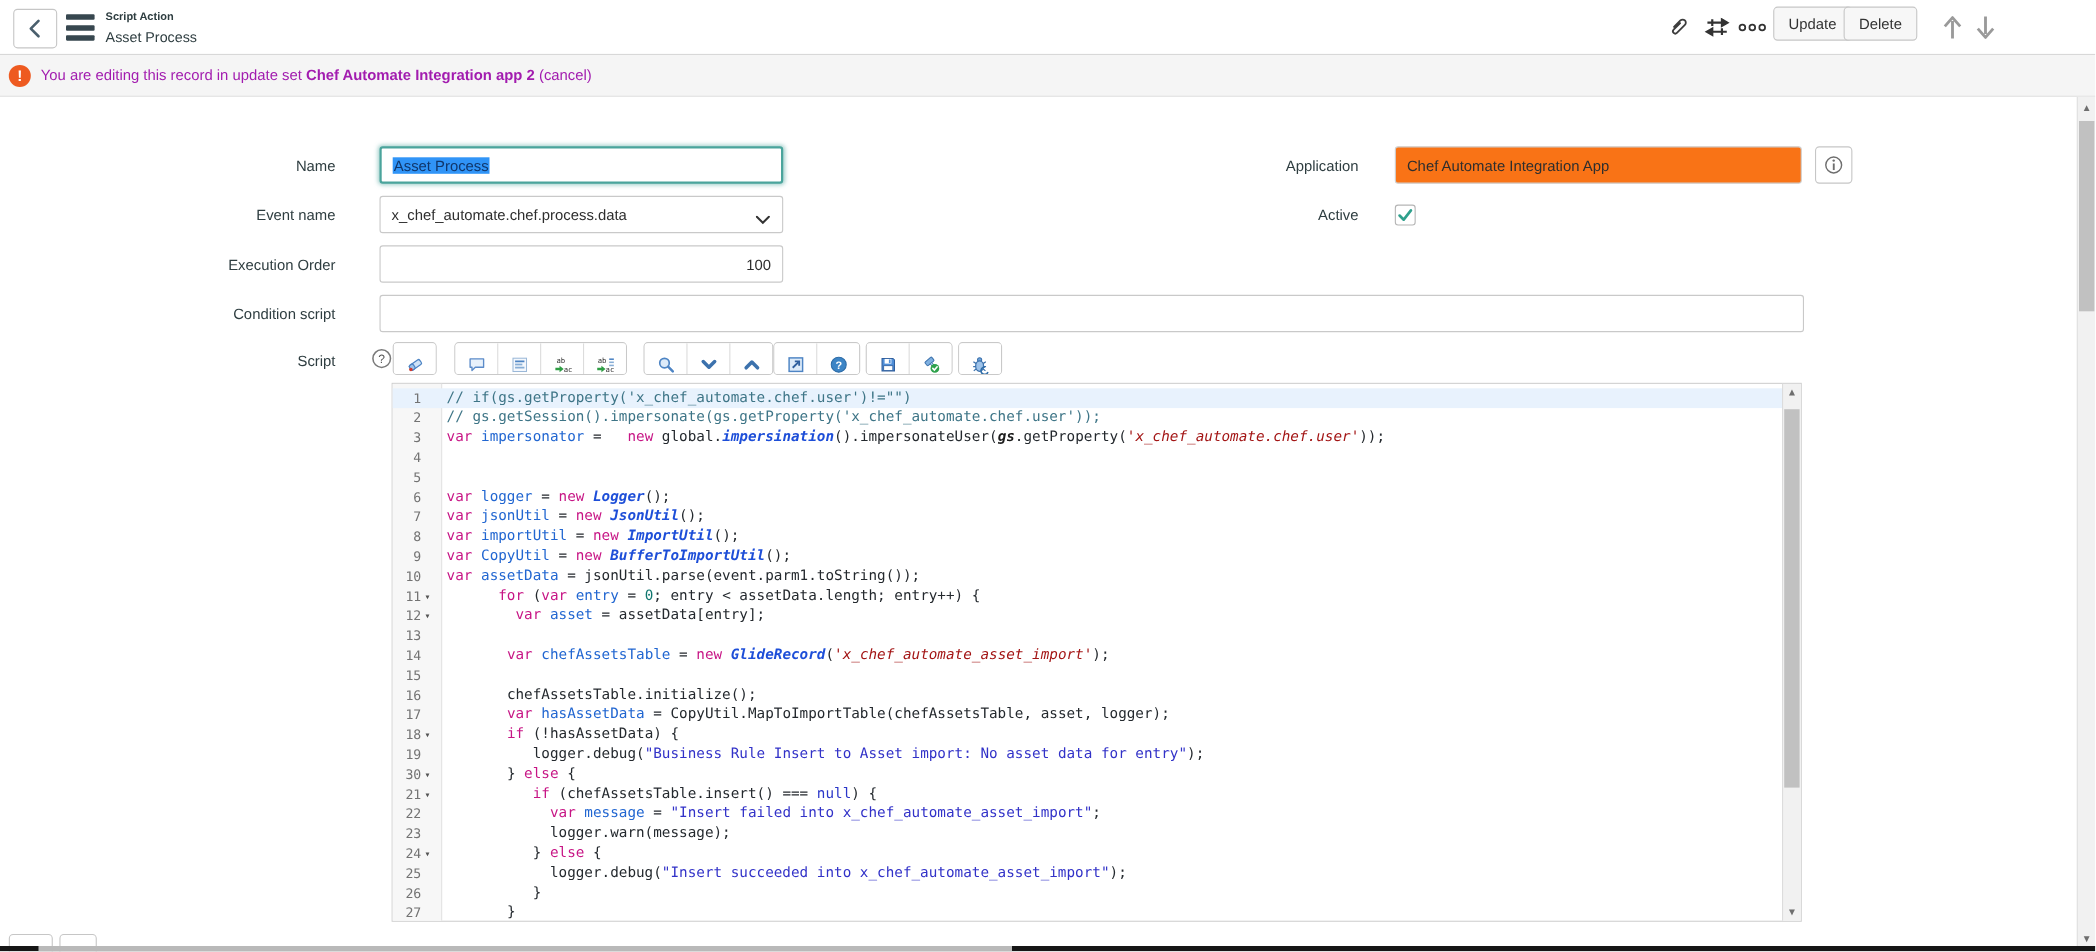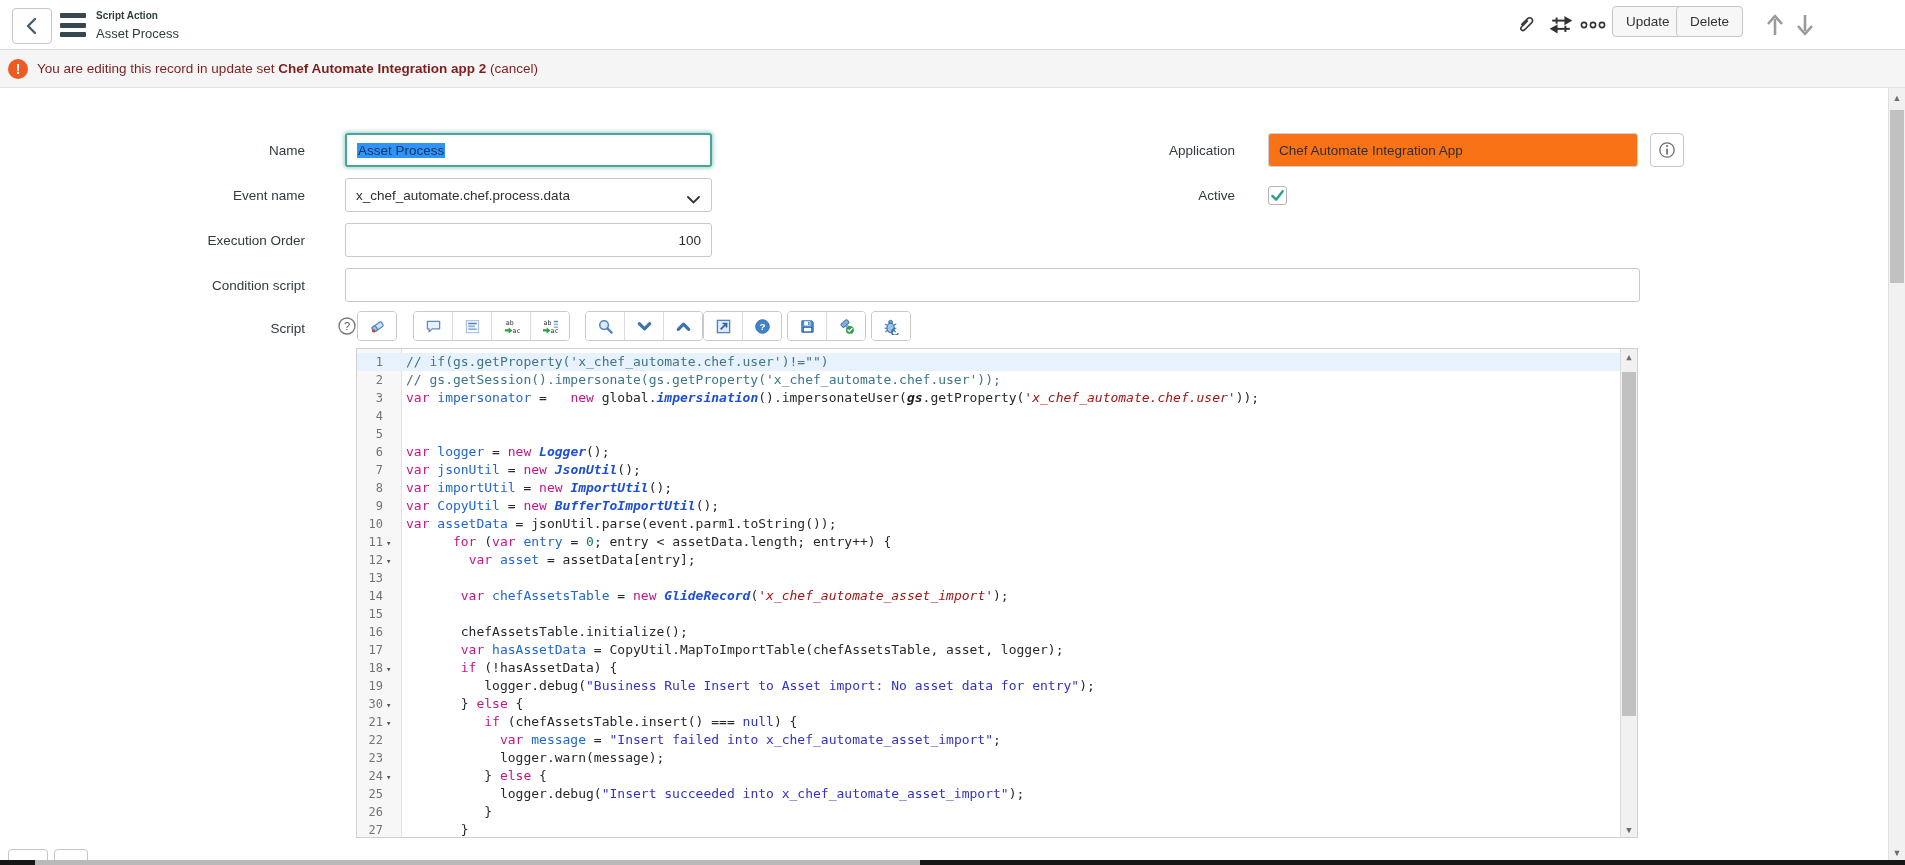--- a/index.html
+++ b/index.html
@@ -16,40 +16,40 @@
   .hdr-title .t1{font-size:10px;font-weight:bold;color:#2e3d40;}
   .hdr-title .t2{font-size:13px;color:#2e3d40;}
   .hdr-ic{position:absolute;top:11px;width:26px;height:28px;display:flex;align-items:center;justify-content:center;cursor:pointer;}
   .hdr-btn{position:absolute;top:6px;height:31px;background:#f7f7f7;border:1px solid #c6c6c6;border-radius:4px;
            font-size:13.5px;color:#333;display:flex;align-items:center;justify-content:center;padding:0 13px;box-sizing:border-box;}
   
   #notif{position:absolute;left:0;top:50px;width:1905px;height:38px;background:#f5f5f5;
          border-bottom:1px solid #e2e2e2;box-sizing:border-box;display:flex;align-items:center;}
   .warn-ic{width:20px;height:20px;border-radius:50%;background:#ee5a20;color:#fff;font-weight:bold;font-size:14px;
            display:flex;align-items:center;justify-content:center;margin-left:8px;flex:0 0 auto;}
-  #notif .txt{margin-left:9px;font-size:13.5px;color:#7f1d1d;}
+  #notif .txt{margin-left:9px;font-size:13.5px;color:#a21caf;}
   #notif .txt b{font-weight:bold;}
   
   .flabel{position:absolute;width:190px;text-align:right;font-size:13.5px;color:#2e3d40;}
   .fbox{position:absolute;box-sizing:border-box;height:34px;border:1px solid #c9c9c9;border-radius:3px;background:#fff;
         font-size:13.5px;color:#2e2e2e;display:flex;align-items:center;padding:0 10px;}
   .name-box{border:2px solid #4aa49c;box-shadow:0 0 4px 1px rgba(74,164,156,.55);}
   .sel-text{background:#3094f7;color:#10366b;padding:0 1px;}
   .chev{position:absolute;right:11px;top:13px;}
   .ro{background:#f97316;border-color:#cfcfcf;}
   .num-val{justify-content:flex-end;}
   .info-btn{position:absolute;left:1650px;top:133px;width:34px;height:34px;border:1px solid #c6c6c6;border-radius:4px;
             background:#fff;display:flex;align-items:center;justify-content:center;box-sizing:border-box;}
   .cbx{position:absolute;left:1268px;top:186px;width:19px;height:19px;border:1px solid #b5b5b5;border-radius:3px;
        background:#fff;box-sizing:border-box;display:flex;align-items:center;justify-content:center;}
   
   #tb-help{position:absolute;left:337px;top:316px;width:20px;height:20px;}
   .tb-group{position:absolute;top:311px;height:30px;display:flex;border:1px solid #c9c9c9;border-radius:4px;
             background:#fff;box-sizing:border-box;overflow:hidden;}
-  .tb-btn{width:38px;height:28px;display:flex;align-items:center;justify-content:center;background:#fff;
+  .tb-btn{width:38px;height:28px;display:flex;align-items:flex-end;justify-content:center;background:#fff;
           border-left:1px solid #dcdcdc;cursor:pointer;}
   .tb-btn:first-child{border-left:none;}
   .tb-btn svg{width:17px;height:17px;}
   
   #editor{position:absolute;left:356px;top:348px;width:1282px;height:490px;border:1px solid #d0d0d0;
           box-sizing:border-box;background:#fff;font-family:"DejaVu Sans Mono",monospace;font-size:13px;}
   #gutter{position:absolute;left:0;top:0;bottom:0;width:44px;background:#f7f7f7;border-right:1px solid #e3e3e3;}
   #lines{position:absolute;left:0;top:4px;right:17px;}
   .cl-row{height:18px;line-height:18px;white-space:pre;position:relative;}
   .cl-row.active{background:#e8f2fd;}

